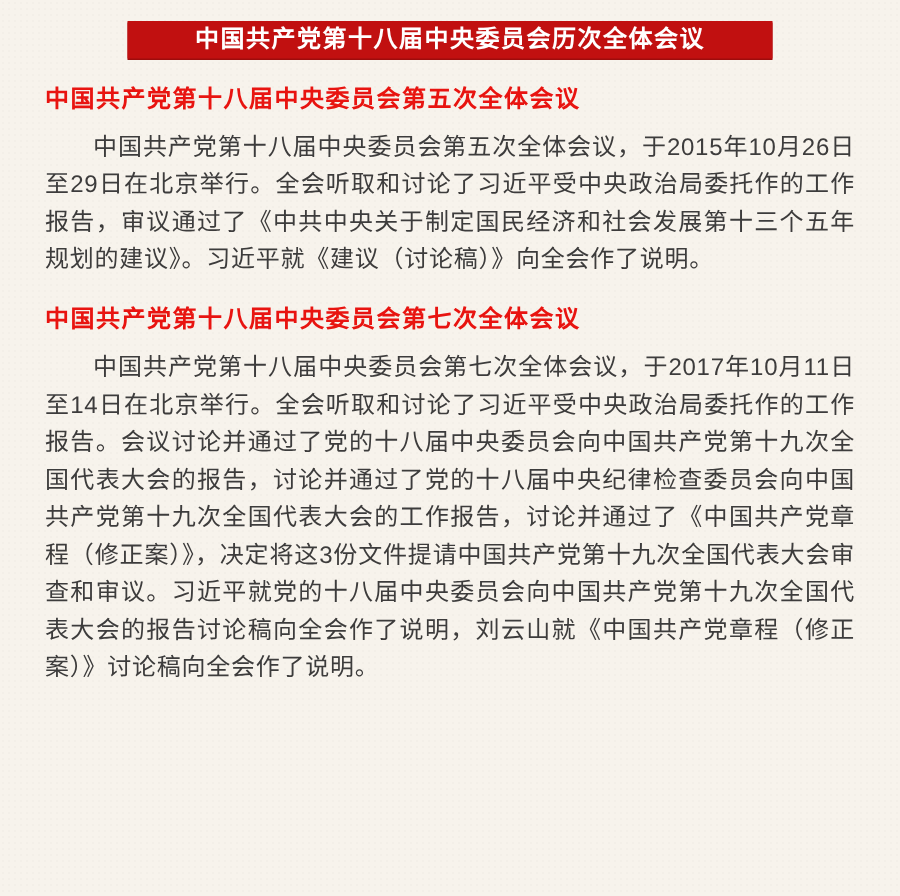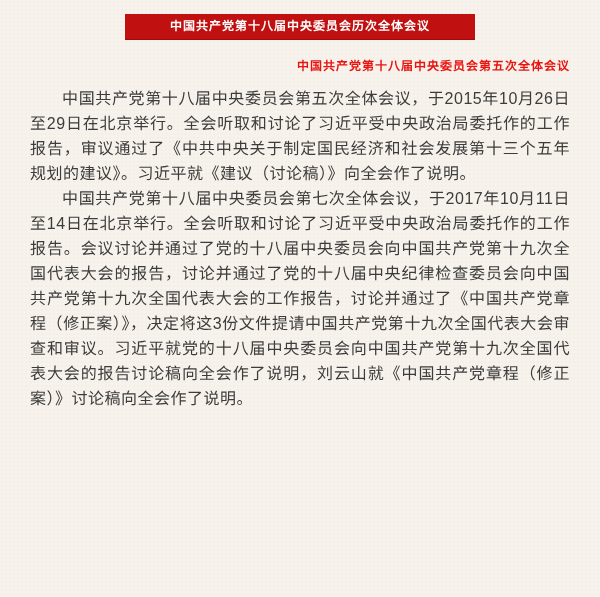--- a/index.html
+++ b/index.html
@@ -21,32 +21,32 @@
     position: relative;
   }
   .banner-wrap {
     padding-top: 14px;
     text-align: center;
   }
   .banner {
     display: inline-block;
     background: #c11010;
     color: #ffffff;
-    font-size: 12px;
+    font-size: 16px;
     font-weight: bold;
     line-height: 25px;
     padding: 0 45px;
     letter-spacing: 1px;
     box-shadow: 0 1px 0 #9d0c0c;
   }
   .section-heading {
     margin: 18px 30px 10px 30px;
-    text-align: right;
+    text-align: left;
     color: #e81410;
-    font-size: 12px;
+    font-size: 16px;
     font-weight: bold;
     line-height: 19px;
     letter-spacing: 1px;
   }
   .section-body {
     margin: 0 30px;
     color: #3d3c3c;
     font-size: 16px;
     line-height: 25px;
     text-indent: 2em;
@@ -64,16 +64,17 @@
     <div class="banner">中国共产党第十八届中央委员会历次全体会议</div>
   </div>
 
   <div>
     <div class="section-heading">中国共产党第十八届中央委员会第五次全体会议</div>
     <p class="section-body">中国共产党第十八届中央委员会第五次全体会议，于2015年10月26日至29日在北京举行。全会听取和讨论了习近平受中央政治局委托作的工作报告，审议通过了《中共中央关于制定国民经济和社会发展第十三个五年规划的建议》。习近平就《建议（讨论稿）》向全会作了说明。</p>
   </div>
 
 
   <div>
+    <div class="section-heading">中国共产党第十八届中央委员会第七次全体会议</div>
     <p class="section-body">中国共产党第十八届中央委员会第七次全体会议，于2017年10月11日至14日在北京举行。全会听取和讨论了习近平受中央政治局委托作的工作报告。会议讨论并通过了党的十八届中央委员会向中国共产党第十九次全国代表大会的报告，讨论并通过了党的十八届中央纪律检查委员会向中国共产党第十九次全国代表大会的工作报告，讨论并通过了《中国共产党章程（修正案）》，决定将这3份文件提请中国共产党第十九次全国代表大会审查和审议。习近平就党的十八届中央委员会向中国共产党第十九次全国代表大会的报告讨论稿向全会作了说明，刘云山就《中国共产党章程（修正案）》讨论稿向全会作了说明。</p>
   </div>
 
 </div>
 
 </body></html>

